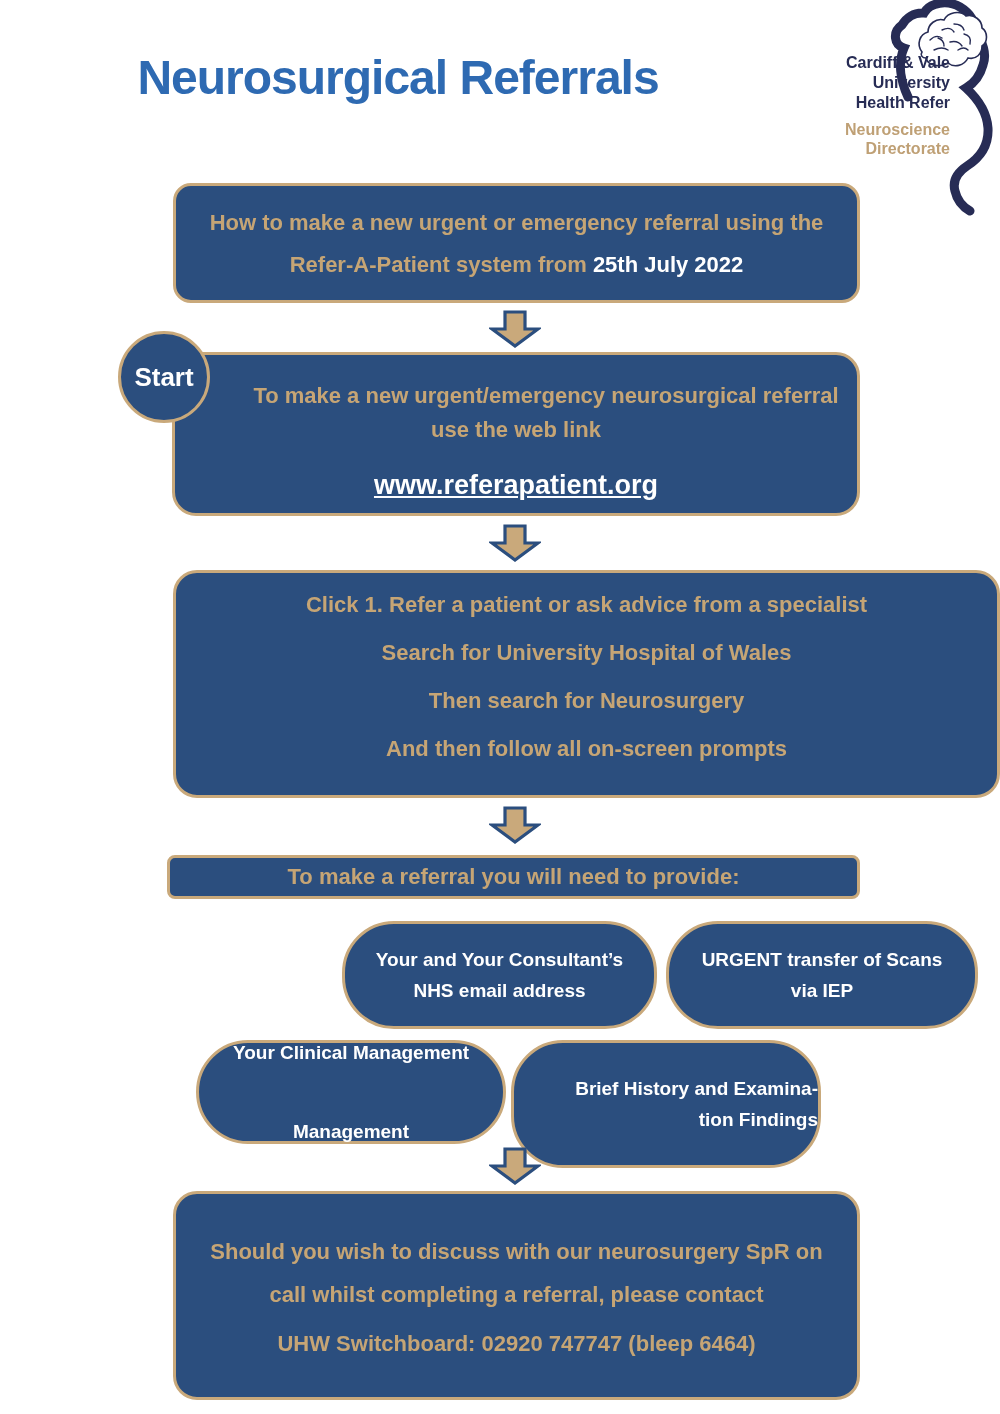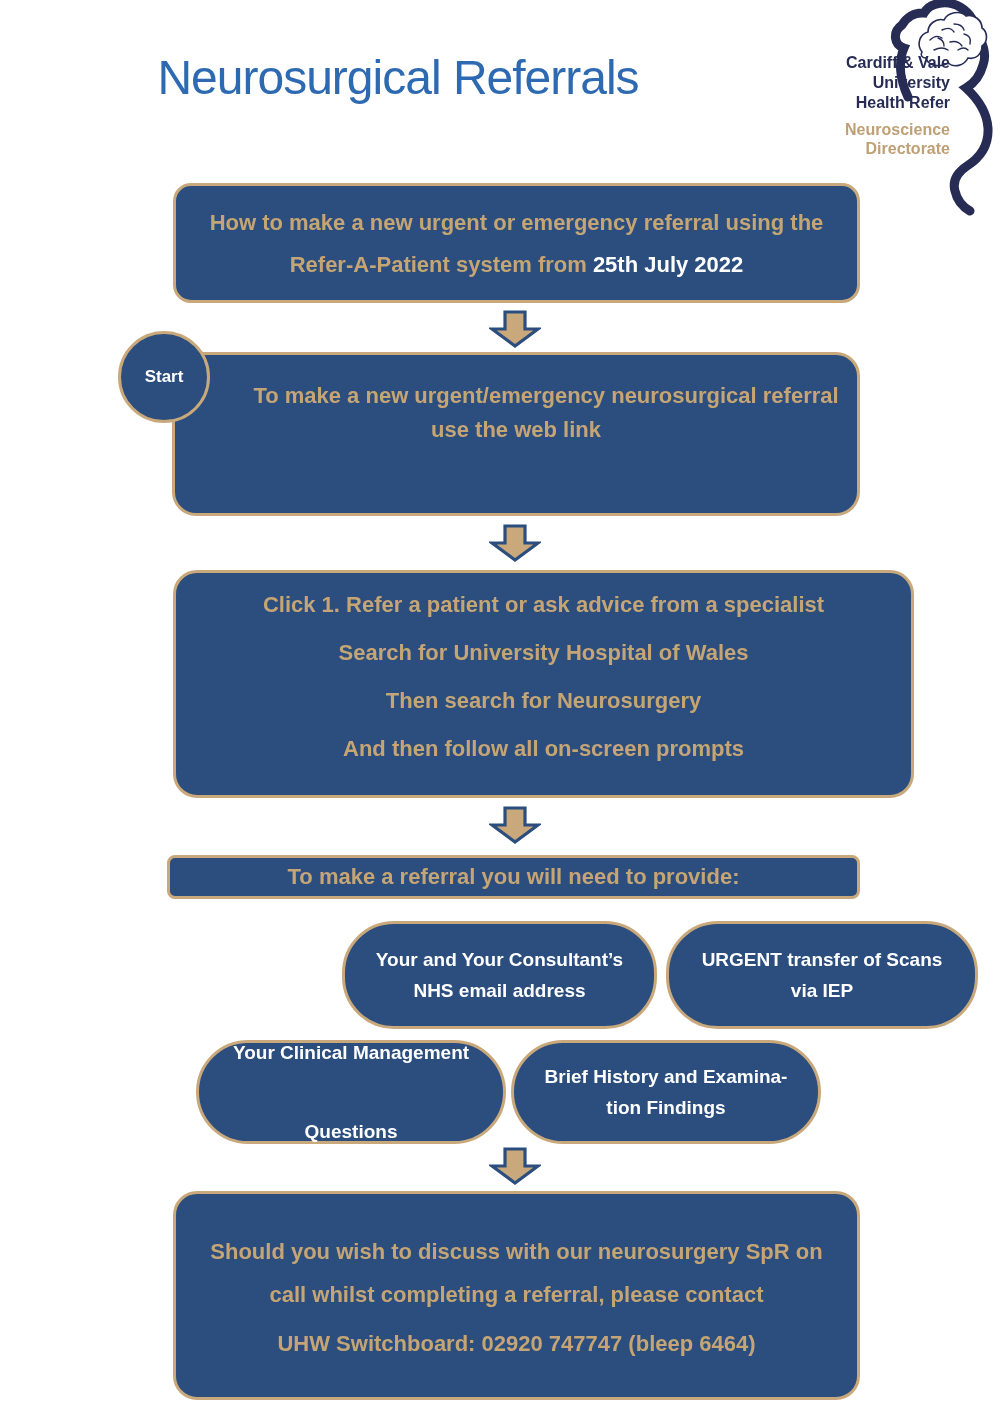--- a/index.html
+++ b/index.html
@@ -8,21 +8,21 @@
     --tan-text:#C6A575;
     --title-blue:#2E6AB2;
     --logo-navy:#272C55;
     --logo-tan:#BFA075;
   }
   *{margin:0;padding:0;box-sizing:border-box;}
   body{background:#ffffff;font-family:"Liberation Sans",sans-serif;}
   .page{position:relative;width:1000px;height:1414px;background:#ffffff;overflow:hidden;}
 
   .title{position:absolute;left:0;top:50px;width:796px;text-align:center;
-    font-size:48px;font-weight:normal;color:var(--title-blue);letter-spacing:-1px;}
+    font-size:48px;font-weight:bold;color:var(--title-blue);letter-spacing:-1px;}
 
   
   .logo{position:absolute;left:830px;top:0;width:170px;height:220px;}
   .logo svg{position:absolute;left:0;top:0;}
   .logo-text{position:absolute;top:53px;right:50px;text-align:right;}
   .logo-text .org div{font-size:16px;font-weight:bold;color:var(--logo-navy);line-height:20px;}
   .logo-text .dept{margin-top:7px;}
   .logo-text .dept div{font-size:16px;font-weight:bold;color:var(--logo-tan);line-height:19px;}
 
   
@@ -39,39 +39,39 @@
   .box-weblink{left:172px;top:352px;width:688px;height:164px;border-radius:24px;
     justify-content:flex-start;padding-top:24px;}
   .box-weblink .ln{line-height:34px;}
   .box-weblink .ln1{padding-left:60px;}
   .box-weblink .weblink{margin-top:22px;font-size:27px;color:#ffffff;
     text-decoration:underline;line-height:32px;}
 
   .start-circle{position:absolute;left:118px;top:331px;width:92px;height:92px;
     border-radius:50%;background:var(--navy);border:3px solid var(--tan);
     display:flex;align-items:center;justify-content:center;z-index:5;
-    color:#ffffff;font-size:17px;font-weight:bold;}
+    color:#ffffff;font-size:26px;font-weight:bold;}
 
-  .box-steps{left:173px;top:570px;width:741px;height:228px;border-radius:24px;
+  .box-steps{left:173px;top:570px;width:827px;height:228px;border-radius:24px;
     padding-bottom:14px;}
   .box-steps .ln{line-height:48px;}
 
   .bar-provide{left:167px;top:855px;width:693px;height:44px;border-radius:8px;}
   .bar-provide .ln{line-height:38px;}
 
   .pill{position:absolute;background:var(--navy);border:3px solid var(--tan);
     border-radius:52px;display:flex;flex-direction:column;align-items:center;
     justify-content:center;color:#ffffff;font-weight:bold;font-size:19px;
     text-align:center;}
   .pill .ln{line-height:31px;white-space:nowrap;}
   .pill-1{left:27px;top:918px;width:310px;height:108px;}
   .pill-2{left:342px;top:921px;width:315px;height:108px;}
   .pill-3{left:666px;top:921px;width:312px;height:108px;}
   .pill-4{left:196px;top:1040px;width:310px;height:104px;gap:48px;}
-  .pill-5{left:511px;top:1040px;width:310px;height:104px;}
+  .pill-5{left:511px;top:1040px;width:310px;height:128px;align-items:flex-end;}
 
   .box-contact{left:173px;top:1191px;width:687px;height:209px;border-radius:24px;
     padding-top:4px;}
   .box-contact .ln{line-height:43px;}
   .box-contact .ln3{margin-top:6px;}
 
   .arrow{position:absolute;width:52px;height:38px;}
   .arrow-1{left:489px;top:310px;}
   .arrow-2{left:489px;top:524px;}
   .arrow-3{left:489px;top:806px;}
@@ -119,20 +119,21 @@
     <path d="M16,2 L36,2 L36,19 L49,19 L26,36 L3,19 L16,19 Z" fill="#C9A97B" stroke="#2B4E7E" stroke-width="3.2"></path>
   </svg>
 
   <div class="start-circle">
     <span>Start</span>
   </div>
 
   <div class="fbox box-weblink">
     <div class="ln ln1">To make a new urgent/emergency neurosurgical referral</div>
     <div class="ln">use the web link</div>
+    <div class="ln weblink">www.referapatient.org</div>
   </div>
 
   <svg class="arrow arrow-2" viewBox="0 0 52 38">
     <path d="M16,2 L36,2 L36,19 L49,19 L26,36 L3,19 L16,19 Z" fill="#C9A97B" stroke="#2B4E7E" stroke-width="3.2"></path>
   </svg>
 
   <div class="fbox box-steps">
     <div class="ln">Click 1. Refer a patient or ask advice from a specialist</div>
     <div class="ln">Search for University Hospital of Wales</div>
     <div class="ln">Then search for Neurosurgery</div>
@@ -150,21 +151,21 @@
   <div class="pill pill-2">
     <div class="ln">Your and Your Consultant’s</div>
     <div class="ln">NHS email address</div>
   </div>
   <div class="pill pill-3">
     <div class="ln">URGENT transfer of Scans</div>
     <div class="ln">via IEP</div>
   </div>
   <div class="pill pill-4">
     <div class="ln">Your Clinical Management</div>
-    <div class="ln">Questions</div>
+    <div class="ln">Management</div>
   </div>
   <div class="pill pill-5">
     <div class="ln">Brief History and Examina-</div>
     <div class="ln">tion Findings</div>
   </div>
 
   <svg class="arrow arrow-4" viewBox="0 0 52 38">
     <path d="M16,2 L36,2 L36,19 L49,19 L26,36 L3,19 L16,19 Z" fill="#C9A97B" stroke="#2B4E7E" stroke-width="3.2"></path>
   </svg>
 

